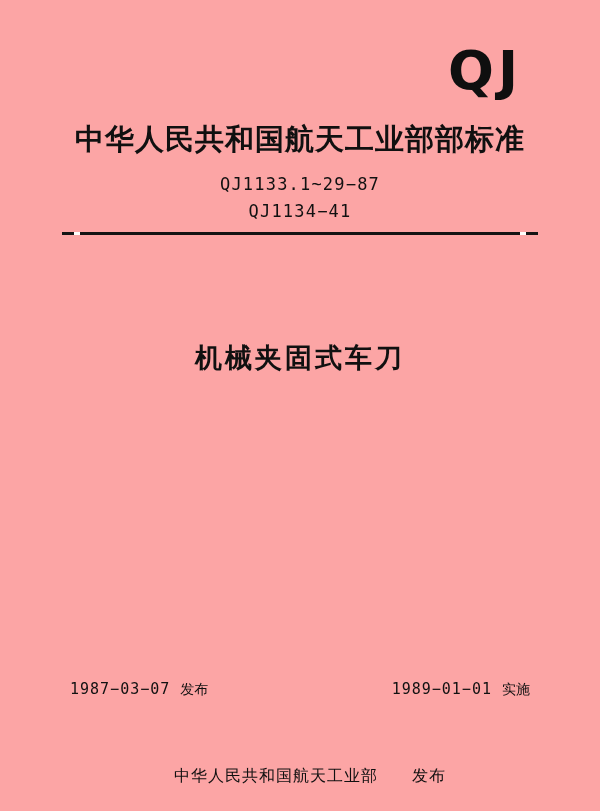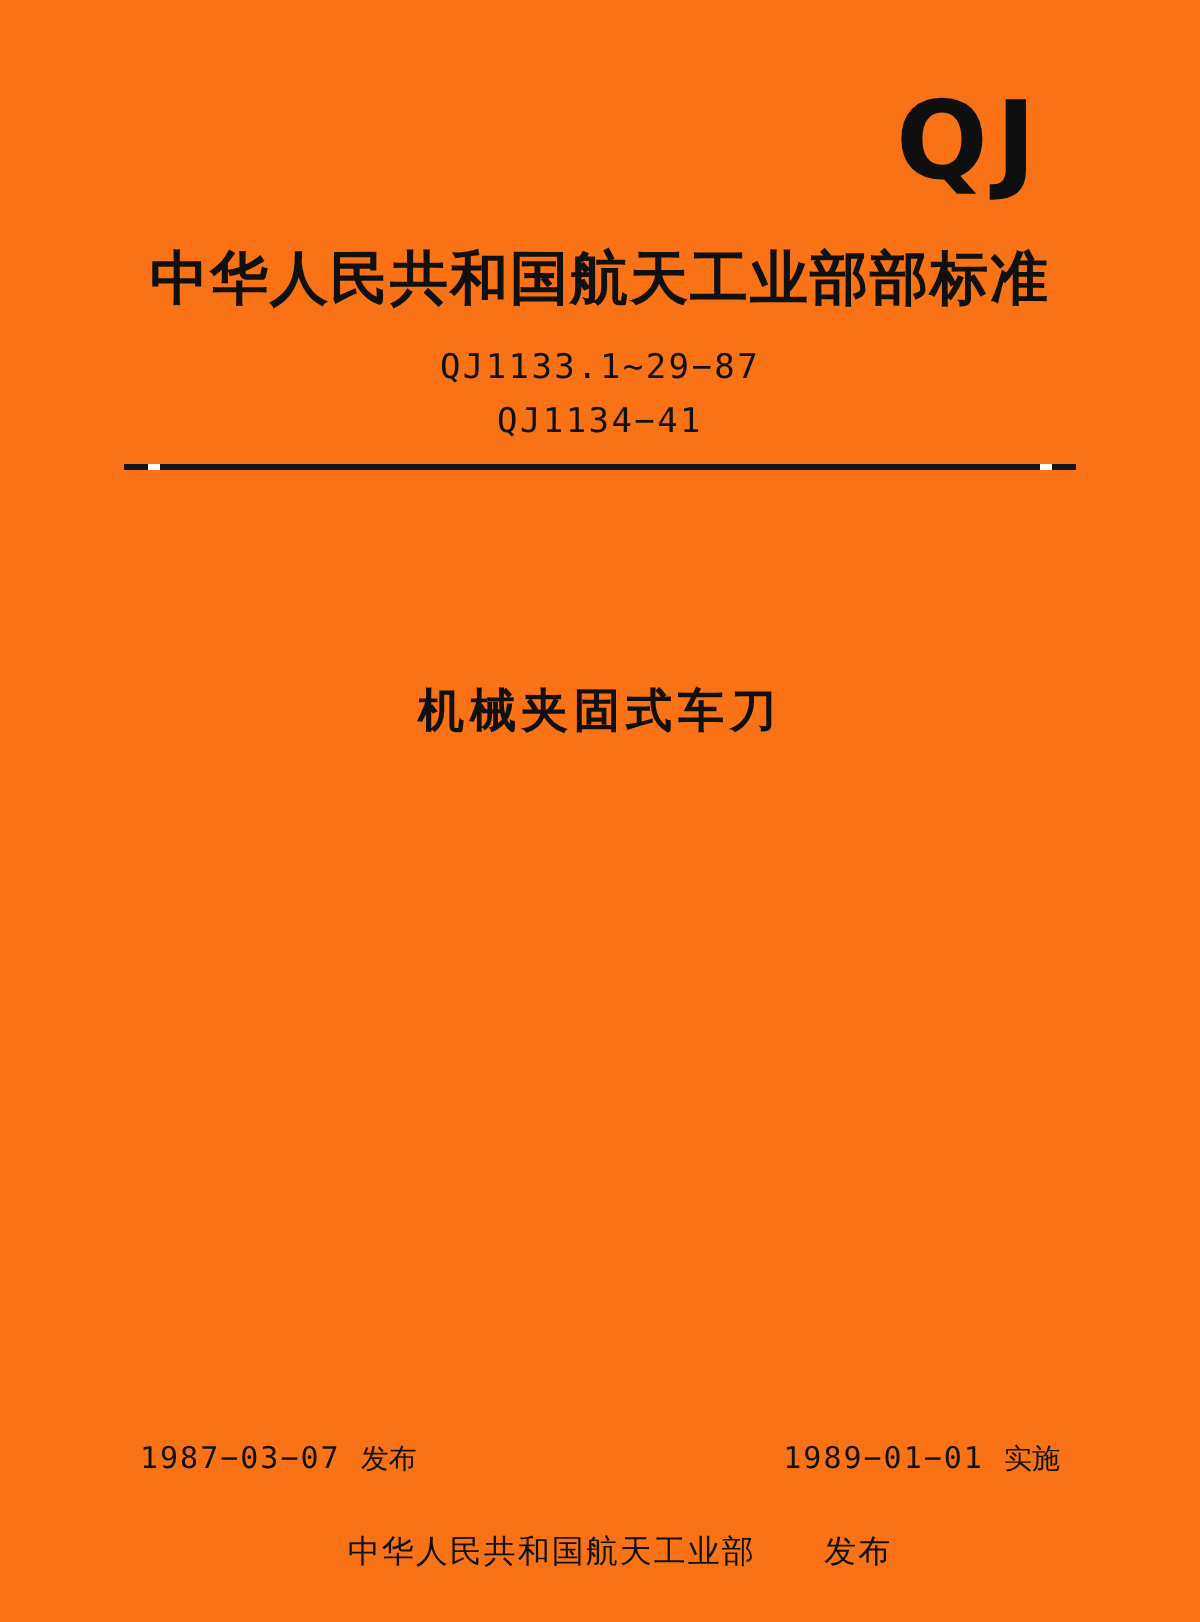--- a/index.html
+++ b/index.html
@@ -11,21 +11,21 @@
     width: 600px;
     height: 811px;
     font-family: "Liberation Sans", sans-serif;
     color: #111111;
     position: relative;
     overflow: hidden;
   }
   .page {
     position: absolute;
     inset: 0;
-    background: #f97316;
+    background: #fca5a5;
   }
 
   
   .qj-logo {
     position: absolute;
     top: 44px;
     right: 78px;
     font-family: "DejaVu Sans", sans-serif;
     font-weight: 700;
     font-size: 54px;
@@ -91,21 +91,21 @@
 
   
   .doc-title {
     position: absolute;
     top: 340px;
     left: 0;
     right: 0;
     text-align: center;
     font-family: "DejaVu Sans", "Liberation Sans", sans-serif;
     font-weight: 700;
-    font-size: 23px;
+    font-size: 27px;
     letter-spacing: 3px;
     color: #101010;
   }
   .doc-subtitle {
     position: absolute;
     top: 405px;
     left: 0;
     right: 0;
     text-align: center;
     font-family: "DejaVu Sans", "Liberation Sans", sans-serif;
@@ -120,21 +120,20 @@
     top: 680px;
     left: 70px;
     right: 70px;
     display: flex;
     justify-content: space-between;
     align-items: flex-start;
     font-family: "DejaVu Sans Mono", monospace;
     font-size: 15px;
     letter-spacing: 1px;
     color: #111111;
-    margin-top: 40px;
   }
   .dates .date-cell { white-space: nowrap; }
   .dates .cn { font-family: "DejaVu Sans", sans-serif; font-size: 14px; letter-spacing: 0; }
 
   
   .footer {
     position: absolute;
     top: 766px;
     left: 0;
     right: 0;

